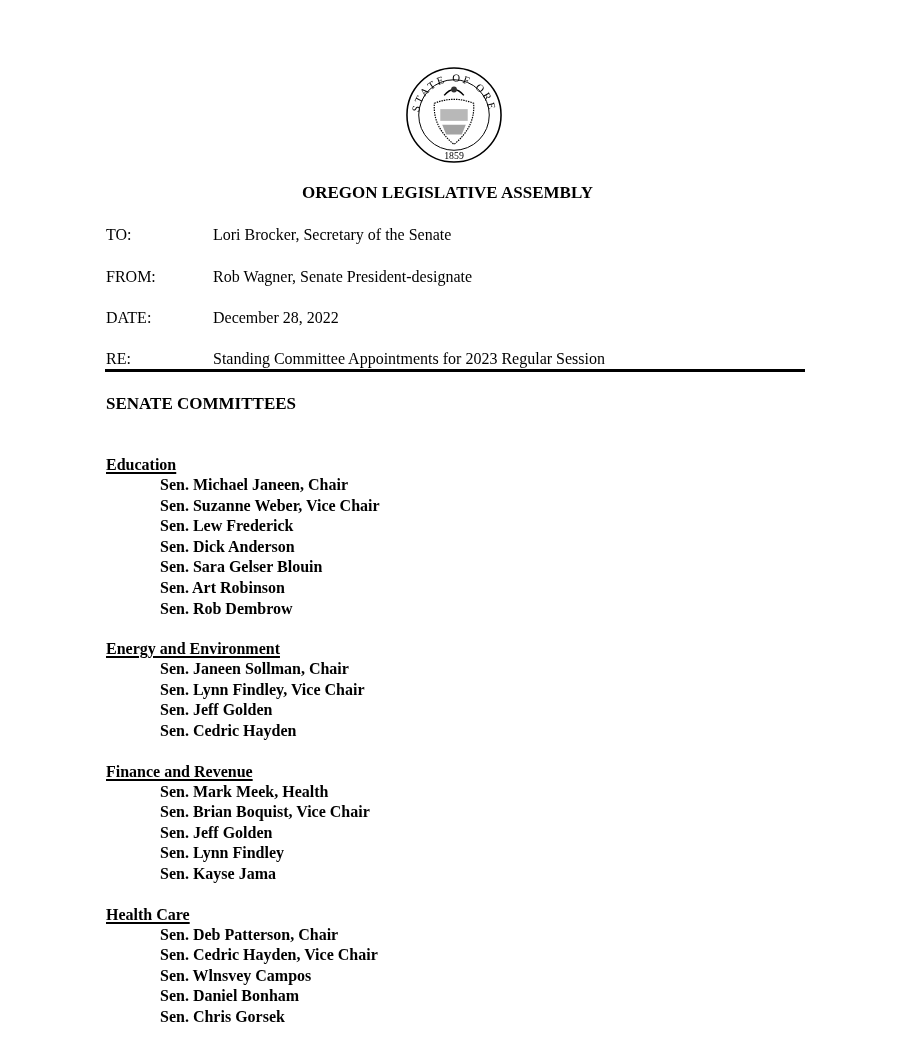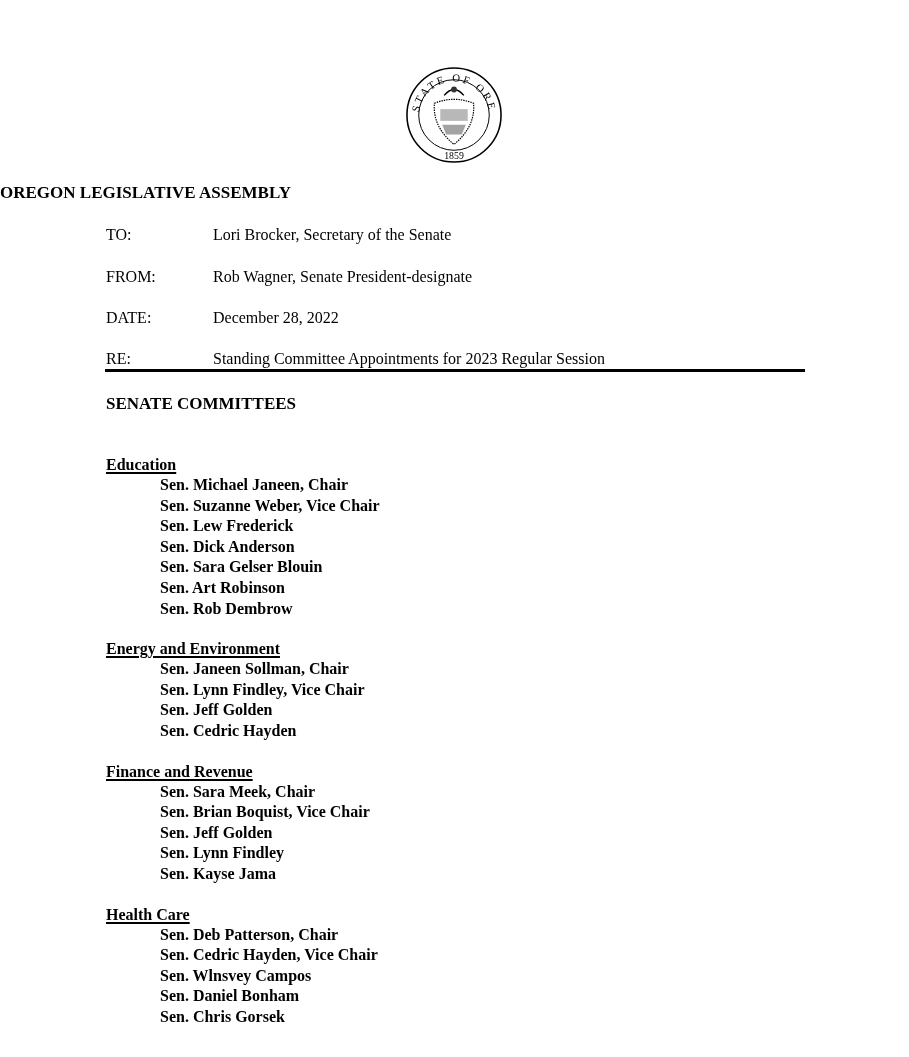--- a/index.html
+++ b/index.html
@@ -6,21 +6,21 @@
     body {
       width: 909px; height: 1057px; position: relative; overflow: hidden;
       font-family: "Liberation Serif", "DejaVu Serif", serif;
       color: #000000;
     }
     .seal {
       position: absolute; left: 405px; top: 66px; width: 98px; height: 98px;
     }
     .title {
       position: absolute; left: 0; width: 895px; top: 183px;
-      font-weight: bold; font-size: 17px;
+      text-align: center; font-weight: bold; font-size: 17px;
     }
     .memo-row { position: absolute; left: 106px; font-size: 16px; }
     .memo-label { position: absolute; left: 0; white-space: nowrap; }
     .memo-value { position: absolute; left: 107px; white-space: nowrap; }
     .rule {
       position: absolute; left: 105px; width: 700px; top: 369px; height: 3px;
       background: #000000;
     }
     .section-title {
       position: absolute; left: 106px; top: 394px; font-weight: bold; font-size: 17px;
@@ -98,21 +98,21 @@
   <div class="committee">
     <div class="committee-name">Energy and Environment</div>
     <div class="member">Sen. Janeen Sollman, Chair</div>
     <div class="member">Sen. Lynn Findley, Vice Chair</div>
     <div class="member">Sen. Jeff Golden</div>
     <div class="member">Sen. Cedric Hayden</div>
   </div>
 
   <div class="committee">
     <div class="committee-name">Finance and Revenue</div>
-    <div class="member">Sen. Sara Meek, Chair</div>
+    <div class="member">Sen. Mark Meek, Health</div>
     <div class="member">Sen. Brian Boquist, Vice Chair</div>
     <div class="member">Sen. Jeff Golden</div>
     <div class="member">Sen. Lynn Findley</div>
     <div class="member">Sen. Kayse Jama</div>
   </div>
 
   <div class="committee">
     <div class="committee-name">Health Care</div>
     <div class="member">Sen. Deb Patterson, Chair</div>
     <div class="member">Sen. Cedric Hayden, Vice Chair</div>

